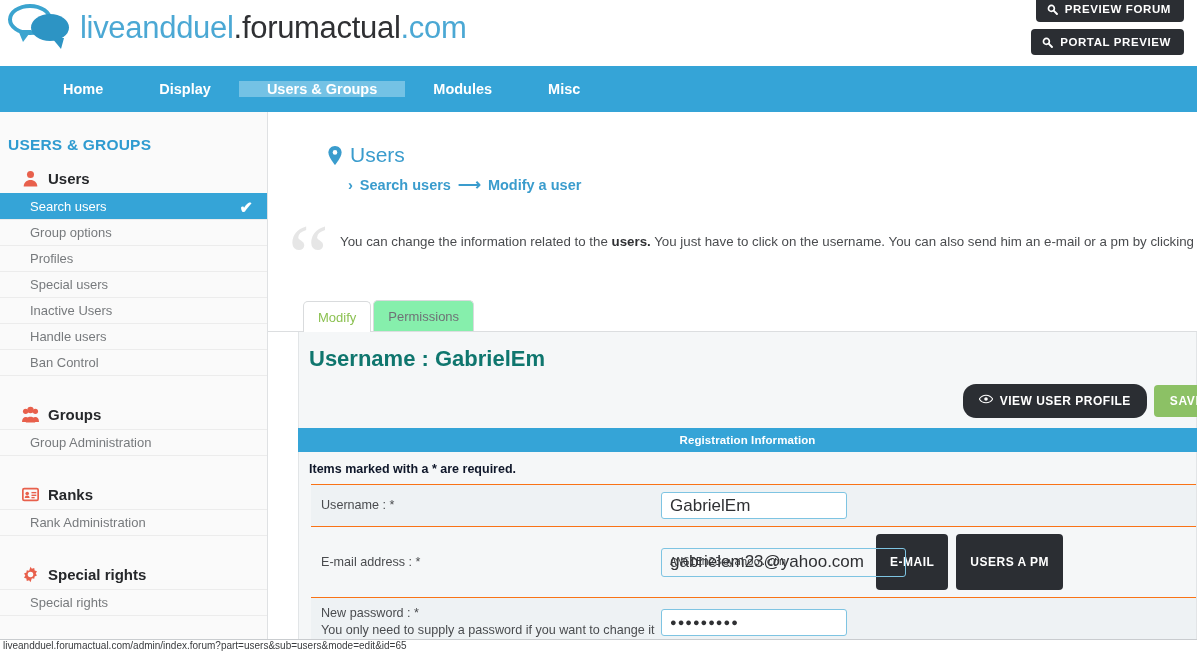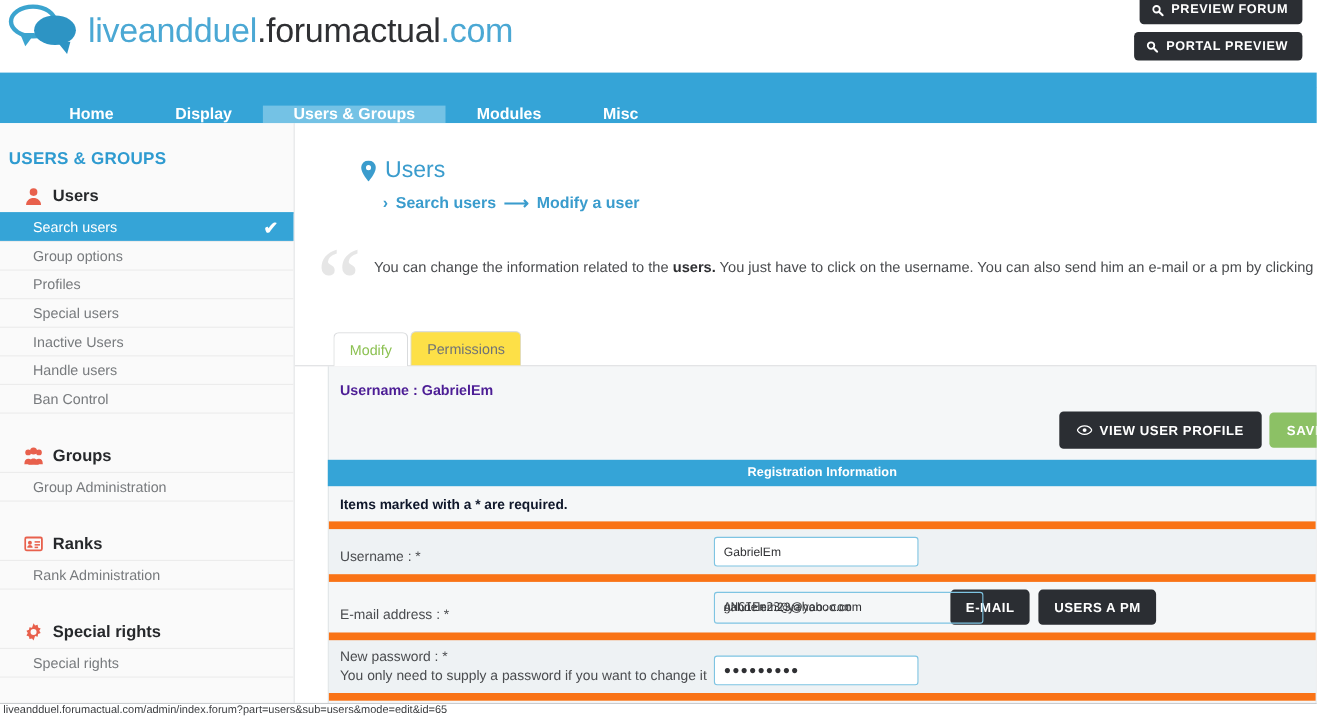--- a/index.html
+++ b/index.html
@@ -63,21 +63,21 @@
     display: flex; align-items: center; gap: 7px;
     cursor: pointer; white-space: nowrap;
     font-family: "Liberation Sans", sans-serif;
   }
   .mag { width: 11px; height: 11px; flex: 0 0 auto; }
 
   
   .mainnav {
     position: absolute; left: 0; top: 66px; width: 1197px; height: 46px;
     background: #35a4d7;
-    display: flex; align-items: flex-end;
+    display: flex; align-items: center;
   }
   .nav-pad { width: 35px; }
   .navitem {
     display: flex; align-items: center; justify-content: center;
     padding: 0 28px;
     color: #ffffff; font-size: 14.5px; font-weight: bold;
     cursor: pointer; white-space: nowrap;
   }
   .navitem.active { background: #74c2e5; }
 
@@ -163,42 +163,42 @@
     margin: 26px 0 0 35px;
     display: flex; align-items: flex-end; gap: 2px;
     position: relative; z-index: 3;
   }
   .tab {
     padding: 8px 14px 7px 14px;
     font-size: 13px;
     border: 1px solid #d9dbdd;
     border-bottom: none;
     border-radius: 5px 5px 0 0;
-    background: #fde047; color: #6f7276;
+    background: #86efac; color: #6f7276;
     cursor: pointer;
   }
   .tab.active {
     background: #ffffff; color: #8cc152; border-color: #d9dbdd;
     position: relative; top: 1px;
   }
   .tab-rule {
     margin-left: 0; width: 929px; height: 1px; background: #dcdee0;
     position: relative; top: 0;
   }
 
   .panel {
     margin: 0 0 0 30px;
     width: 899px;
     background: #f5f7f8;
     border: 1px solid #e2e5e7;
     border-top: none;
     padding: 0 0 6px 0;
   }
   .panel-title {
-    color: #4c1d95; font-size: 13px; font-weight: bold;
+    color: #0f766e; font-size: 22px; font-weight: bold;
     padding: 14px 0 0 10px;
   }
   .btnrow {
     display: flex; justify-content: flex-end; align-items: center;
     gap: 7px; padding: 12px 0 10px 0;
     margin-right: -24px;
   }
   .greenbtn {
     background: #8cc165; color: #ffffff; border: none; border-radius: 4px;
     font-size: 12px; font-weight: bold; letter-spacing: 0.6px;
@@ -213,54 +213,55 @@
     padding: 6px 0; letter-spacing: 0.1px;
     width: 899px; margin-left: -1px;
   }
   .reqnote {
     font-size: 12.5px; color: #0f172a;
     padding: 10px 0 8px 10px;
     font-weight: bold;
   }
 
   .frow {
-    display: flex; align-items: flex-end;
-    border-top: 7px solid #f97316;
+    display: flex; align-items: center;
+    border-top: 1px solid #f97316;
     min-height: 38px;
     padding: 7px 0 7px 0;
+    margin-left: 12px;
   }
   .frow:nth-child(odd) { background: #eef2f4; }
   .flabel {
     width: 345px; padding-left: 10px;
     font-size: 12.6px; color: #4a4c4f; line-height: 1.35;
   }
   .fsub { display: block; }
   .fctl { flex: 1; display: flex; align-items: center; gap: 8px; padding-left: 5px; }
   .tinput {
     height: 27px; border: 1px solid #7ec4e2; border-radius: 3px;
-    background: #ffffff; font-size: 11px; color: #2f3033;
+    background: #ffffff; font-size: 17px; color: #2f3033;
     padding: 0 8px; outline: none;
     font-family: "Liberation Sans", sans-serif;
   }
   .w185 { width: 186px; }
   .emailwrap { position: relative; width: 207px; height: 29px; }
   .emailwrap input {
     position: absolute; left: 0; top: 0; width: 245px; height: 29px;
     background: transparent;
   }
   .ghost {
     position: absolute; left: 9px; top: 7px;
     font-size: 11px; color: #3a3c3f; pointer-events: none;
     font-family: "DejaVu Sans Mono", monospace;
     letter-spacing: -0.2px;
   }
   .pmbtn {
     background: #2b2e33; color: #ffffff; border: none; border-radius: 4px;
     font-size: 12px; font-weight: bold; letter-spacing: 0.5px;
-    padding: 9px 14px; cursor: pointer; white-space: nowrap;
+    padding: 21px 14px; cursor: pointer; white-space: nowrap;
     font-family: "Liberation Sans", sans-serif;
   }
 
   
   .statusbar {
     position: absolute; left: 0; bottom: 0; width: 1197px; height: 12px;
     background: #ffffff; border-top: 1px solid #c9cccf;
     font-size: 10px; color: #3a3c3f; overflow: hidden;
     line-height: 12px; padding-left: 3px; white-space: nowrap;
   }
@@ -426,21 +427,21 @@
   <div class="tabs">
     <div class="tab active"><span>Modify</span></div>
     <div class="tab"><span>Permissions</span></div>
   </div>
   <div class="tab-rule"></div>
 
   <div class="panel">
     <div class="panel-title">Username : GabrielEm</div>
 
     <div class="btnrow">
-      <button class="pmbtn" style="display:flex;align-items:center;gap:7px;padding:10px 16px;">
+      <button class="pmbtn" style="display:flex;align-items:flex-start;gap:7px;padding:10px 16px;border-radius:13px;">
         <svg class="eye" viewBox="0 0 18 11">
           <path d="M9 0.6C4.6 0.6 1.3 4 0.4 5.5 1.3 7 4.6 10.4 9 10.4s7.7-3.4 8.6-4.9C16.7 4 13.4 0.6 9 0.6z" fill="none" stroke="#fff" stroke-width="1.4"></path>
           <circle cx="9" cy="5.5" r="2.3" fill="#fff"></circle>
         </svg>
         <span>VIEW USER PROFILE</span>
       </button>
       <button class="greenbtn"><span>SAVE</span></button>
     </div>
 
     <div class="secbar">

